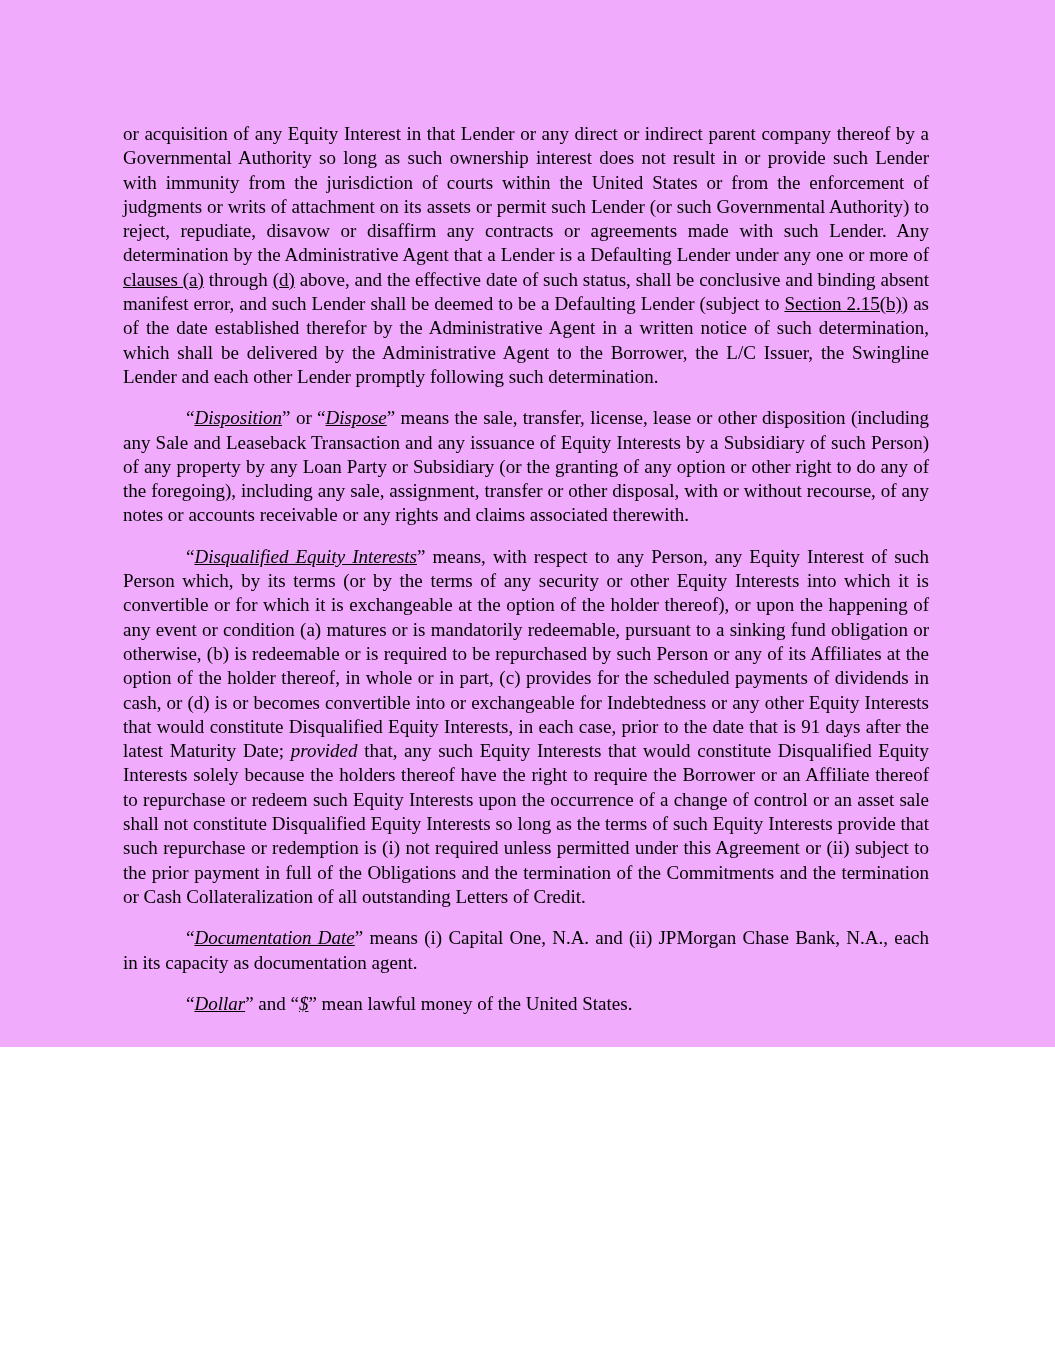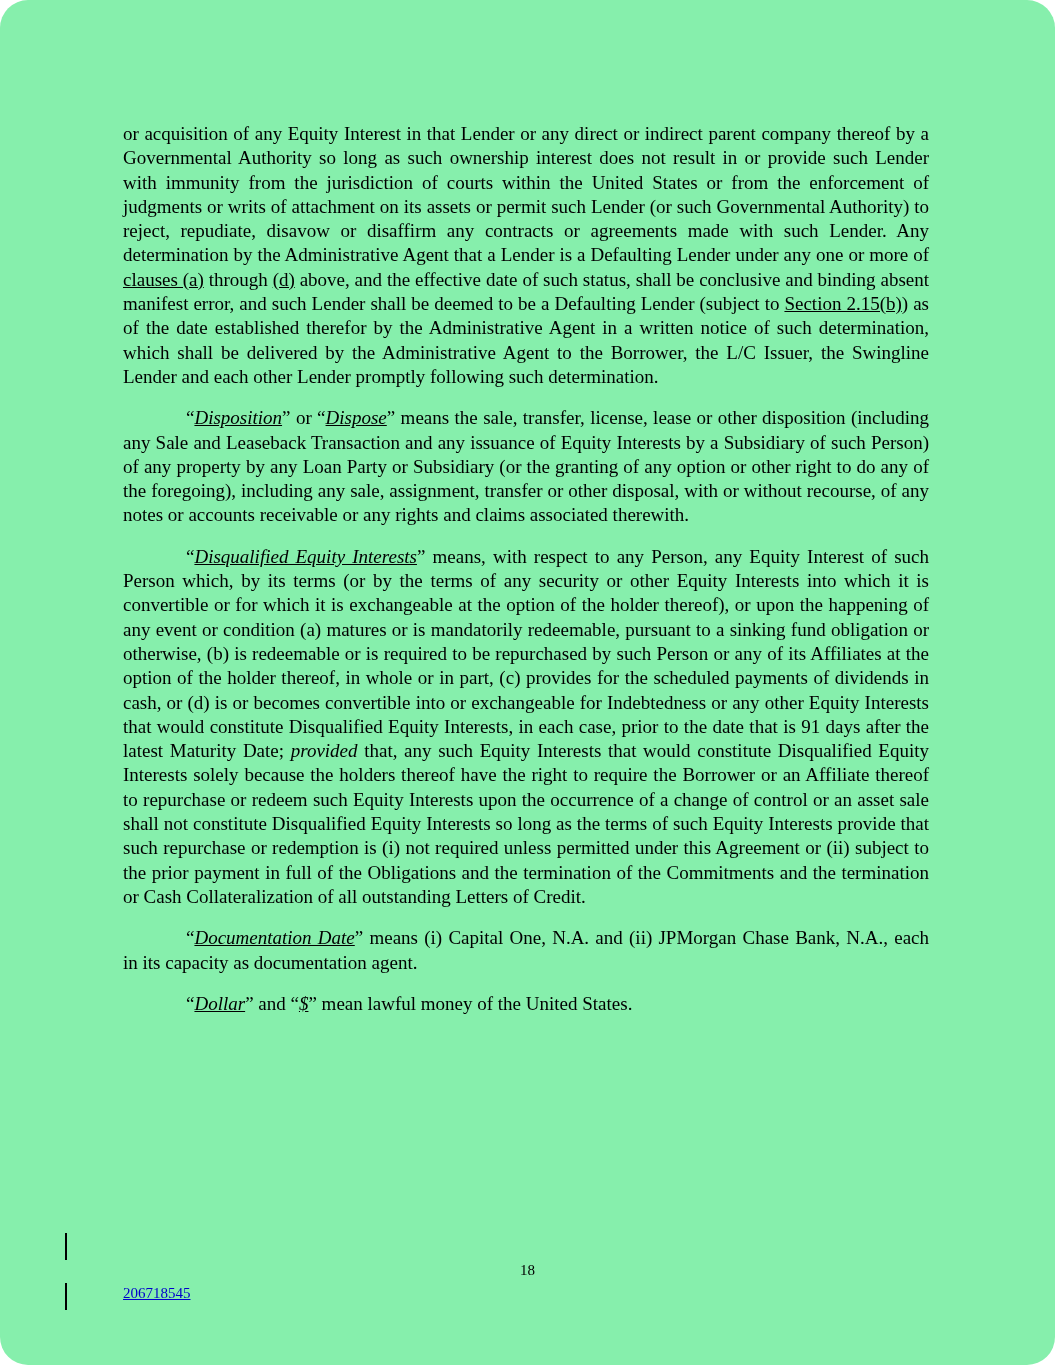--- a/index.html
+++ b/index.html
@@ -3,26 +3,25 @@
 <meta charset="utf-8">
 <style>
   html, body {
     margin: 0;
     padding: 0;
     background: #ffffff;
   }
   .page {
     position: relative;
     width: 1055px;
-    height: 1365px;
-    background: #86efac;
+    height: 1047px;
+    background: #f0abfc;
     font-family: "Liberation Serif", "DejaVu Serif", serif;
     color: #000000;
     overflow: hidden;
-    border-radius: 28px;
   }
   .content {
     position: absolute;
     left: 123px;
     top: 122px;
     width: 806px;
     font-size: 19px;
     line-height: 24.3px;
   }
   .content p {

